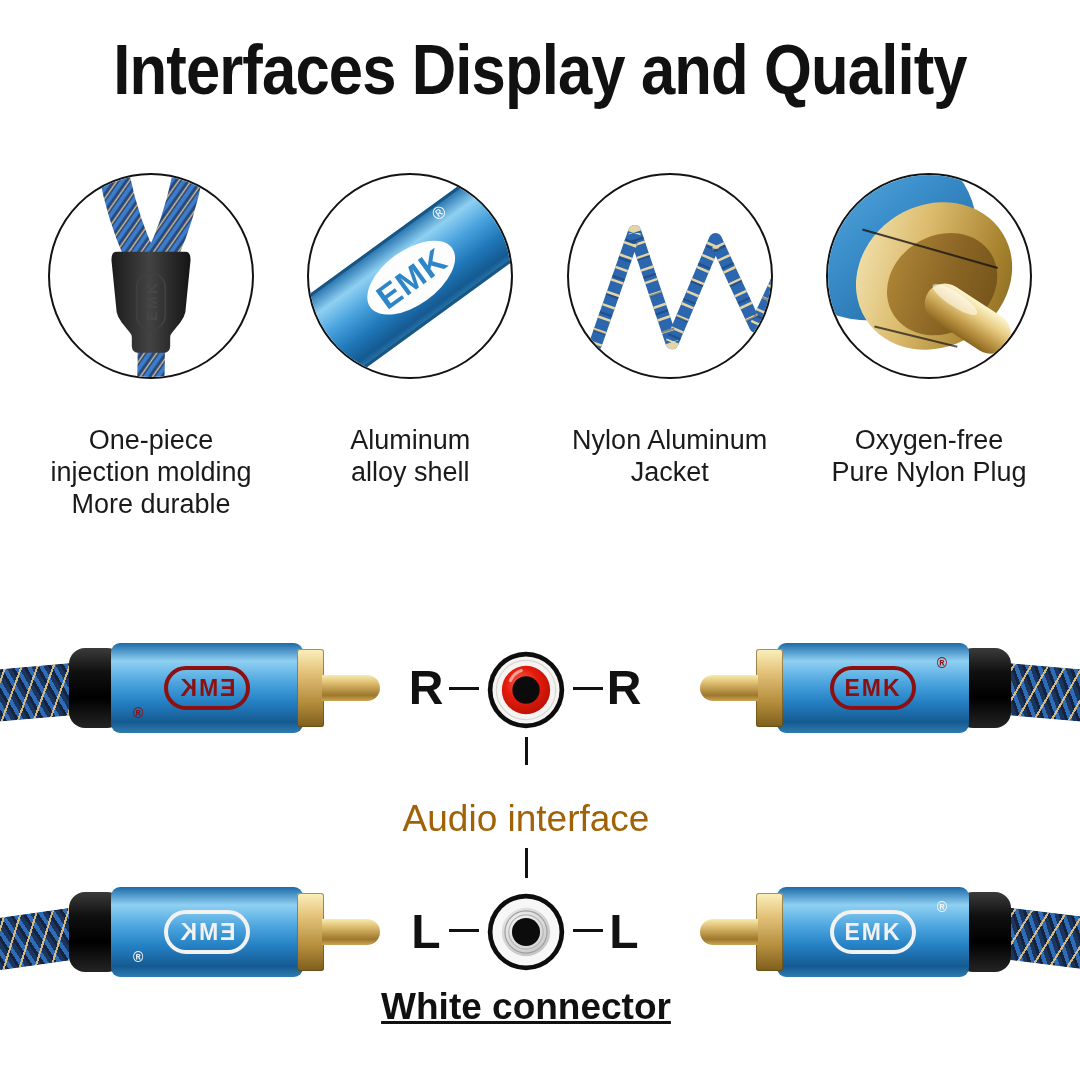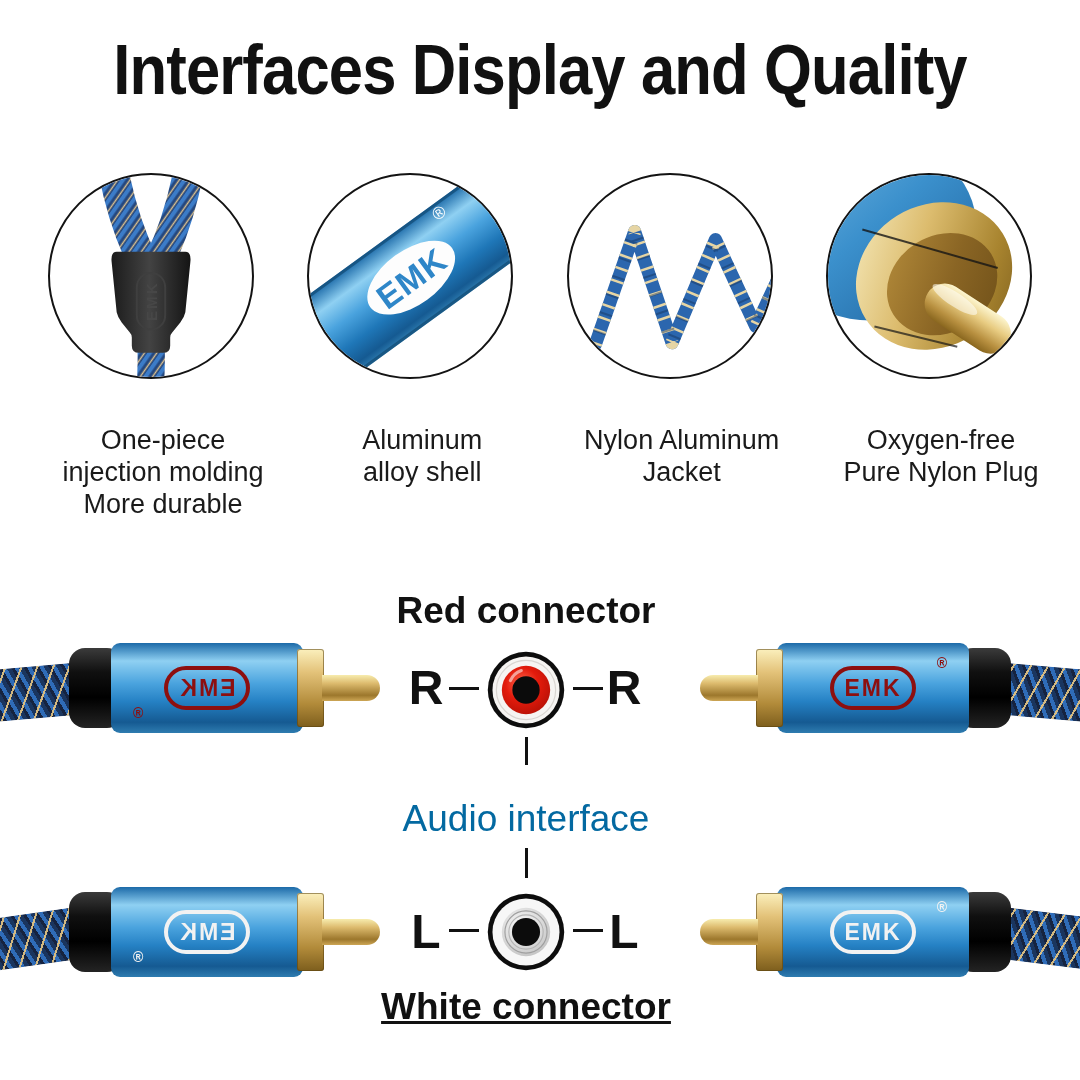--- a/index.html
+++ b/index.html
@@ -25,33 +25,33 @@
   .feature-circle svg{width:100%;height:100%;display:block;}
   
   .labels-row{
     position:absolute;top:424px;left:0;width:1080px;
     display:flex;justify-content:space-between;padding:0 48px;box-sizing:border-box;
   }
   .feature-label-cell{width:206px;position:relative;flex:0 0 auto;}
   .feature-label{
     position:absolute;left:50%;transform:translateX(-50%);top:0;
     width:max-content;max-width:300px;text-align:center;
-    font-size:27px;line-height:32px;color:#1a1a1a;white-space:pre-line;margin-left:12px;
+    font-size:27px;line-height:32px;color:#1a1a1a;white-space:pre-line;
   }
   
   .diagram{position:absolute;top:0;left:0;width:1080px;height:1080px;}
   .connector-heading{
     position:absolute;left:222px;width:608px;text-align:center;
     font-size:37px;font-weight:700;color:#111;
   }
   .heading-red{top:590px;}
   .heading-white{top:986px;text-decoration:underline;}
   .interface-label{
     position:absolute;left:222px;width:608px;text-align:center;
-    top:798px;font-size:37px;font-weight:400;color:#0369a1;
+    top:798px;font-size:37px;font-weight:400;color:#a16207;
   }
   .channel-letter{
     position:absolute;width:60px;text-align:center;
     font-size:48px;font-weight:700;color:#111;line-height:48px;
   }
   .dash{position:absolute;height:3px;background:#111;}
   .vline{position:absolute;width:3px;background:#111;}
   .jack{position:absolute;width:78px;height:78px;}
   .jack svg{width:100%;height:100%;display:block;}
   
@@ -278,21 +278,20 @@
       <div class="barrel">
         <div class="logo white-logo">
             <span>EMK</span>
           </div>
         <span class="reg white-reg">®</span>
       </div>
       <div class="ring"></div>
       <div class="pin"></div>
     </div>
 
-    <div class="connector-heading heading-red">Red connector</div>
     <div class="channel-letter" style="left:396px;top:664px;">R</div>
     <div class="dash" style="left:449px;top:687px;width:30px;"></div>
     <div class="jack" style="left:487px;top:651px;">
       <svg viewBox="0 0 100 100">
         <defs>
           <radialGradient id="redJ" cx="0.42" cy="0.38" r="0.75">
             <stop offset="0" stop-color="#ff6a50"></stop>
               <stop offset="0.45" stop-color="#e31b0c"></stop>
               <stop offset="1" stop-color="#ad0e04"></stop>
           </radialGradient>

